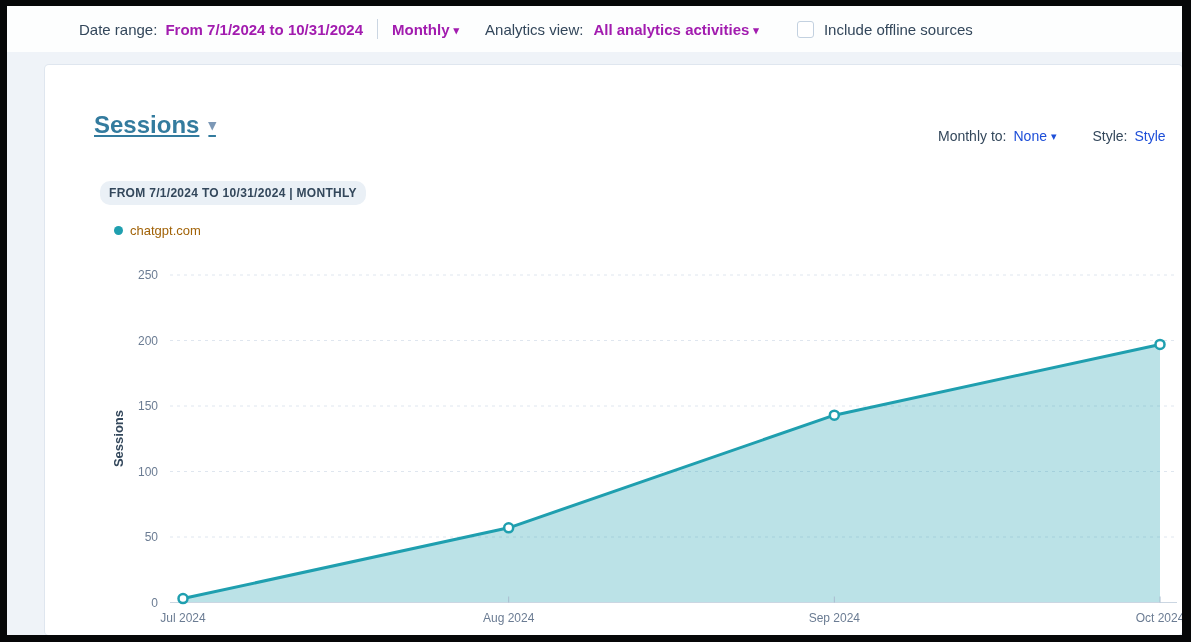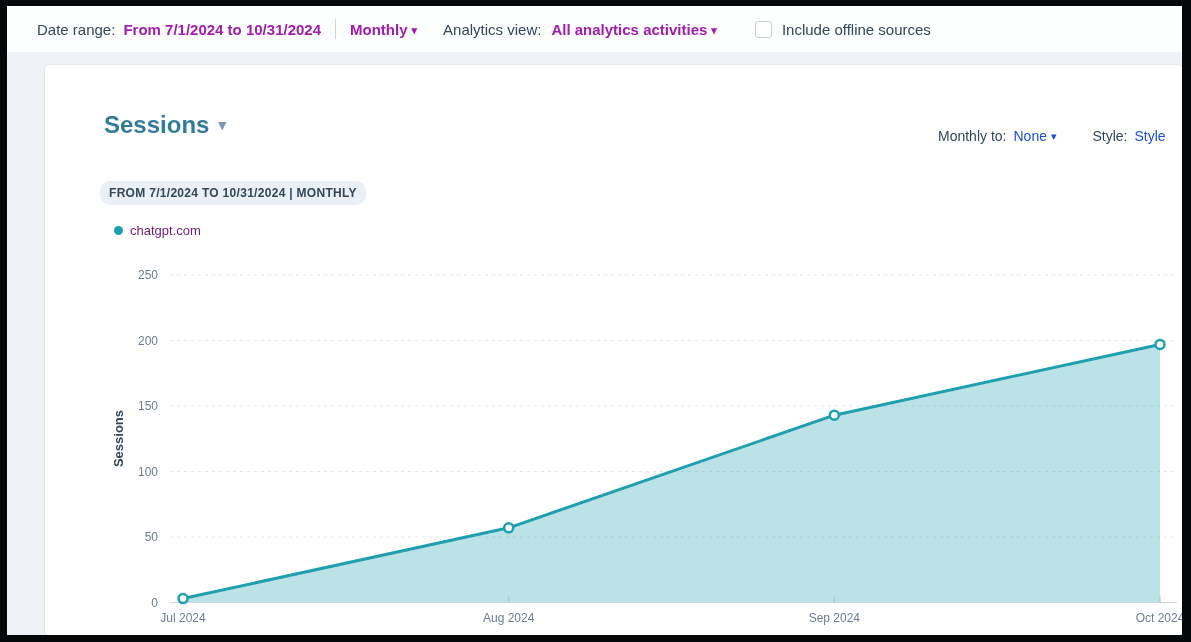--- a/index.html
+++ b/index.html
@@ -3,43 +3,43 @@
 <meta charset="utf-8">
 <style>
   * { margin:0; padding:0; box-sizing:border-box; }
   html,body { width:1191px; height:642px; background:#060708; overflow:hidden;
               font-family:"Liberation Sans", sans-serif; }
   .frame { position:absolute; left:7px; top:6px; width:1175px; height:629px;
            background:#eff3f8; overflow:hidden; }
   
   .toolbar { position:absolute; left:0; top:0; width:100%; height:46px;
              background:#fdfefe; display:flex; align-items:center;
-             padding-left:30px; font-size:15px; color:#33475b; }
+             padding-left:72px; font-size:15px; color:#33475b; }
   .tb-label { color:#33475b; }
   .tb-link { color:#a21caf; font-weight:bold; cursor:pointer; white-space:nowrap; }
   .caret { font-size:11px; position:relative; top:-1px; margin-left:4px; }
   .tb-divider { width:1px; height:20px; background:#cbd6e2; margin:0 14px; }
   .gap8 { margin-left:8px; } .gap26 { margin-left:26px; } .gap10 { margin-left:10px; }
   .checkbox { width:17px; height:17px; border:1px solid #c3d1e0; border-radius:3px;
               background:#fff; margin-left:38px; cursor:pointer; flex:none; }
   
   .card { position:absolute; left:38px; top:59px; width:1137px; height:570px;
           background:#ffffff; border-radius:4px; box-shadow:0 0 0 1px rgba(205,215,228,0.45); }
-  .report-title { position:absolute; left:59px; top:46px; font-size:24px; font-weight:bold;
-                  color:#337b9e; cursor:pointer; }
+  .report-title { position:absolute; left:49px; top:46px; font-size:24px; font-weight:bold;
+                  color:#337b9e; cursor:pointer;text-decoration:underline; }
   .report-title .caret { color:#7c98b6; font-size:15px; margin-left:9px; top:-3px; }
   .header-right { position:absolute; left:893px; top:63px; font-size:14px; color:#33475b;
                   display:flex; align-items:center; white-space:nowrap; }
   .hr-link { color:#1d4ed8; font-weight:normal; cursor:pointer; margin-left:7px; }
   .hr-style-label { margin-left:36px; }
   .badge { position:absolute; left:55px; top:116px; background:#eaf0f6; color:#33475b;
            font-size:12px; font-weight:bold; letter-spacing:0.3px; padding:5px 9px;
            border-radius:10px; white-space:nowrap; }
   .legend { position:absolute; left:69px; top:158px; display:flex; align-items:center;
-            font-size:13px; color:#701a75; cursor:pointer; }
+            font-size:13px; color:#a16207; cursor:pointer; }
   .legend-dot { width:9px; height:9px; border-radius:50%; margin-right:7px; flex:none; }
   .ylabel { position:absolute; left:-2px; top:366px; width:150px; text-align:center;
             font-size:13px; font-weight:bold; color:#33475b;
             transform:rotate(-90deg); }
   svg text { font-family:"Liberation Sans", sans-serif; }
   #chart-svg { position:absolute; left:0; top:0; }
 </style>
 </head>
 <body>
 

